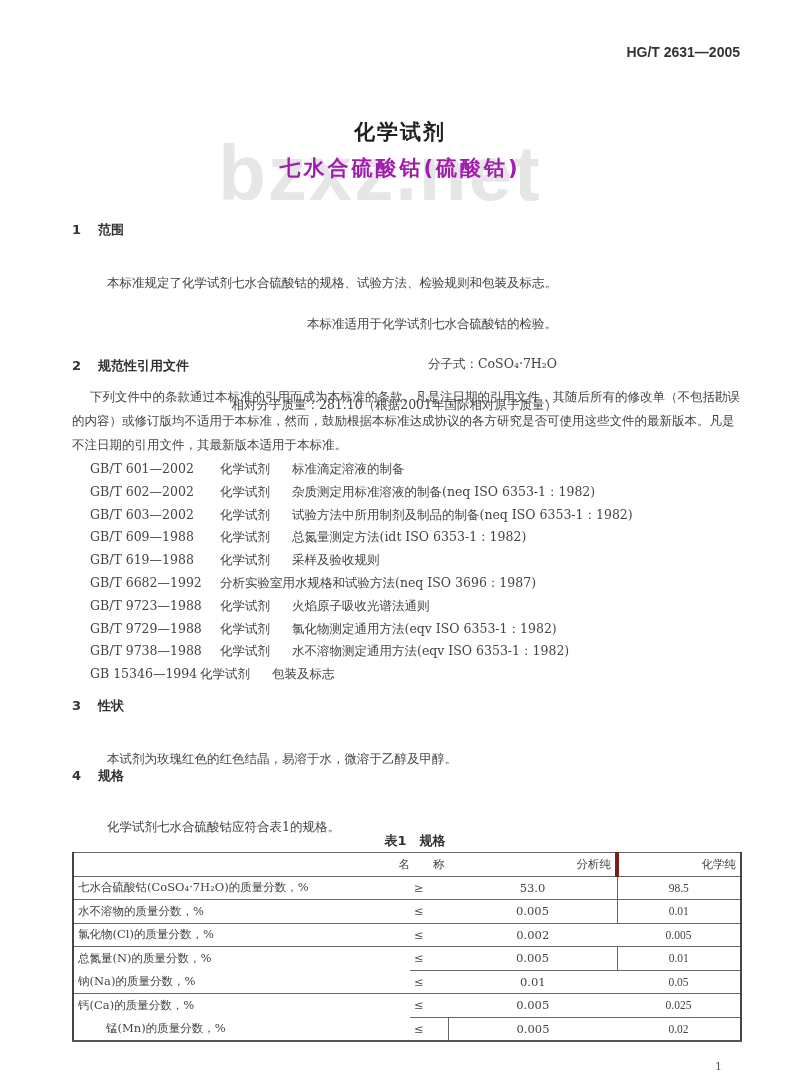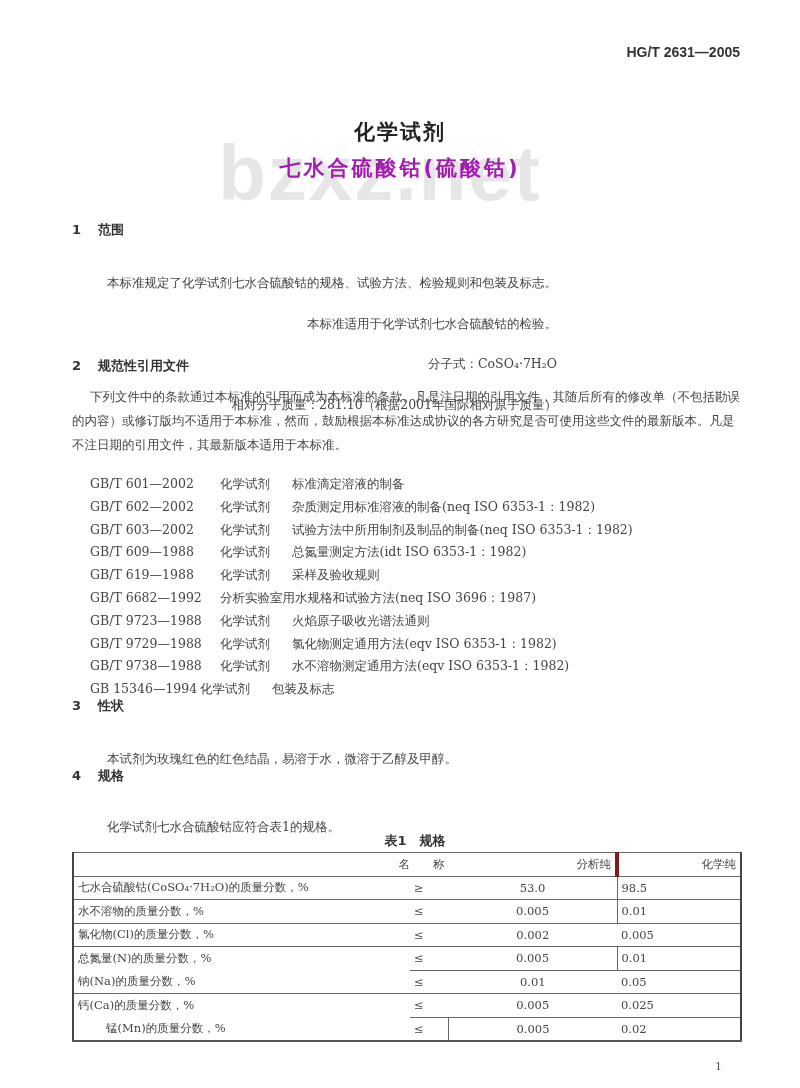--- a/index.html
+++ b/index.html
@@ -24,41 +24,41 @@
   .title-2 { font-size: 21px; font-weight: bold; letter-spacing: 3px; color: #a21caf; font-family: "DejaVu Sans", sans-serif; }
 
   .heading {
     position: absolute; left: 72px; font-size: 13px; font-weight: bold;
     font-family: "DejaVu Sans", sans-serif; color: #333;
   }
   .heading .num { display: inline-block; width: 26px; }
   .para { position: absolute; left: 90px; font-size: 12.5px; line-height: 23.5px; color: #444; }
   .para p { margin: 17px; text-align: right; }
   .para-wide { position: absolute; left: 72px; width: 670px; font-size: 12.5px; line-height: 24px; color: #444; text-indent: 18px; }
-  .ref-list { position: absolute; left: 90px; font-size: 12.5px; line-height: 22.8px; color: #444; margin-top: 15px; }
+  .ref-list { position: absolute; left: 90px; font-size: 12.5px; line-height: 22.8px; color: #444; }
   .ref-item { white-space: nowrap; }
   .ref-item span { display: inline-block; }
   .ref-code { width: 130px; }
   .ref-cat { width: 72px; }
 
   .table-caption {
     position: absolute; top: 832px; left: 15px; width: 800px; text-align: center;
     font-size: 13px; font-weight: bold; font-family: "DejaVu Sans", sans-serif; color: #333;
   }
   table.spec {
     position: absolute; top: 852px; left: 72px; width: 670px;
     border-collapse: collapse; font-size: 11.5px; color: #444;
     border-left: 2px solid #444; border-right: 2px solid #444; border-bottom: 2px solid #555;
   }
   table.spec th, table.spec td { height: 22.5px; padding: 0 4px; border-top: 1.5px solid #666; }
   table.spec th { font-weight: normal; text-align: right; }
   table.spec td.name { text-align: left; width: 300px; }
   table.spec td.sym { text-align: left; width: 30px; }
   table.spec td.val1 { text-align: center; width: 160px; border-right: 1px solid #666; }
-  table.spec td.val2 { text-align: left; }
+  table.spec td.val2 { text-align: center; font-family: Liberation Serif, serif; }
   .page-num { position: absolute; top: 1060px; right: 78px; font-size: 11px; color: #555; }
 </style>
 </head>
 <body>
 
 <div class="std-code">HG/T 2631—2005</div>
 
 <div class="watermark">bzxz.net</div>
 
 <div class="title-block">

